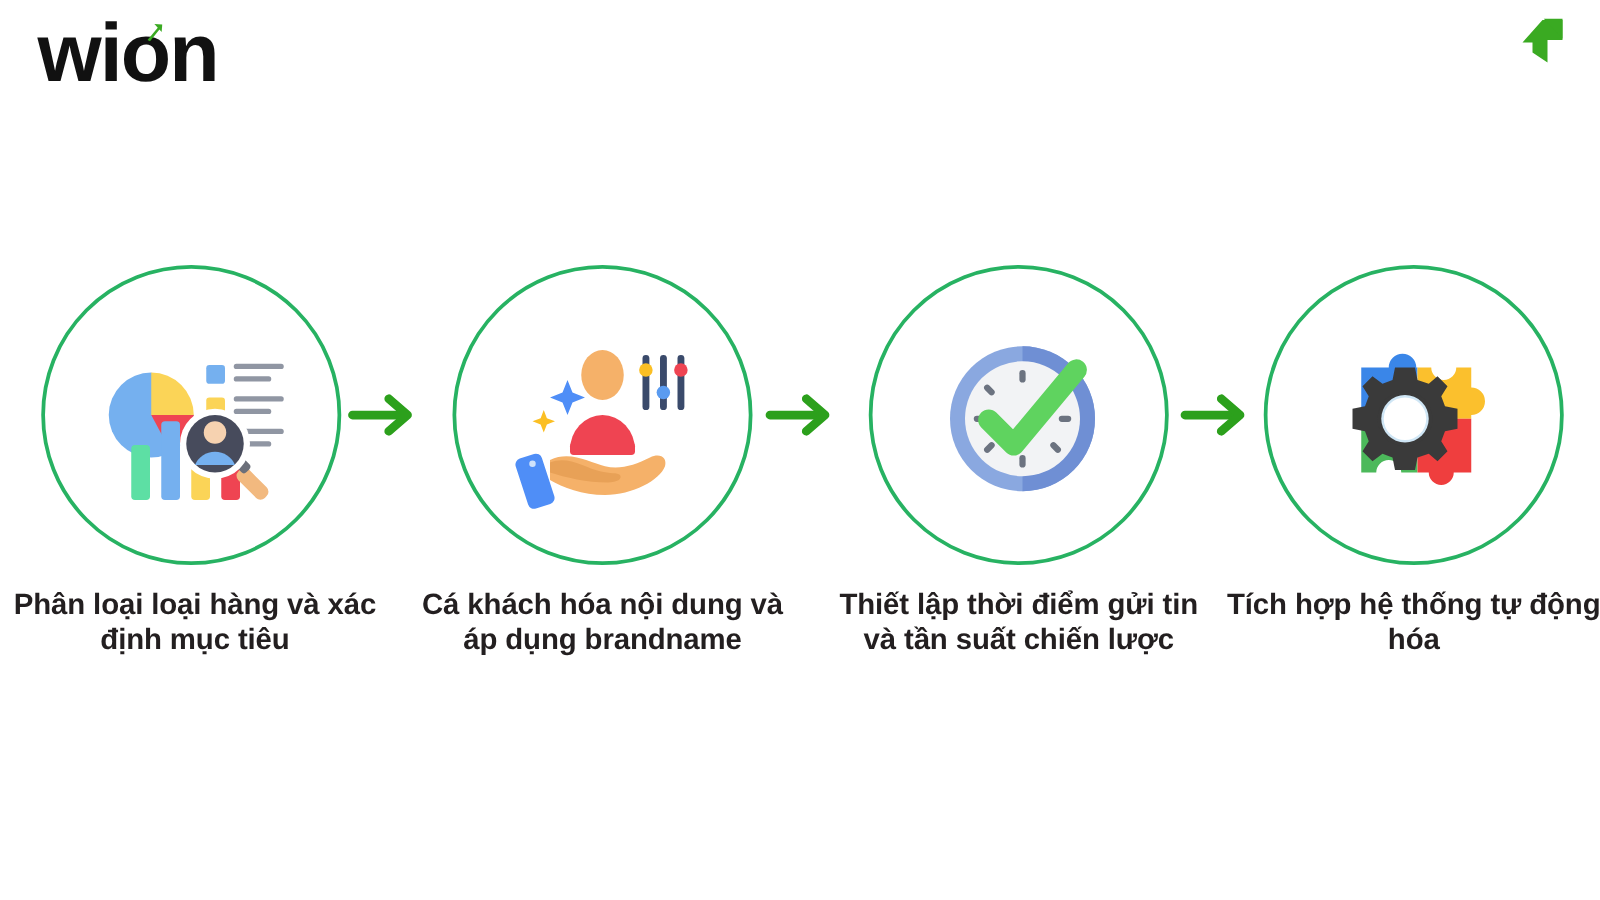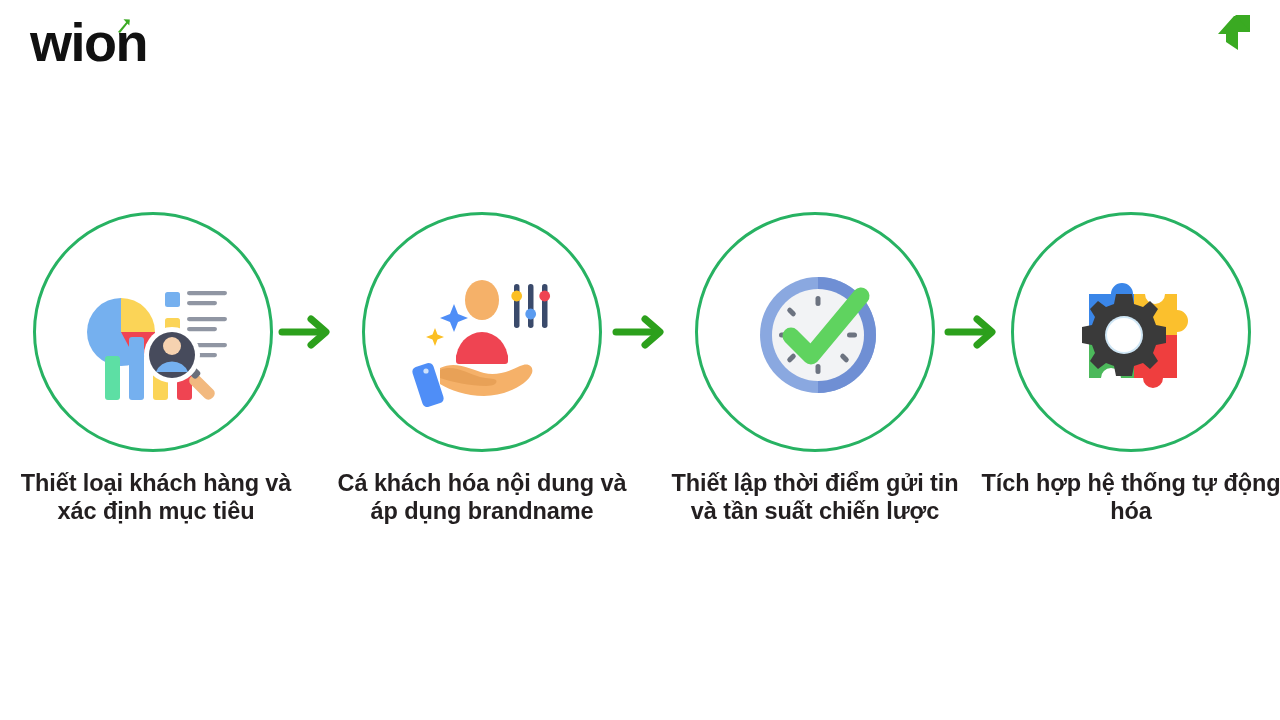--- a/index.html
+++ b/index.html
@@ -19,21 +19,21 @@
   
   .brand-logo {
     position: absolute;
     left: 30px;
     top: 14px;
     width: 180px;
     height: 56px;
   }
   .brand-wordmark {
     font-family: "Liberation Sans", sans-serif;
-    font-size: 54px;
+    font-size: 66px;
     font-weight: 700;
     letter-spacing: -1.5px;
     color: #111111;
     line-height: 56px;
     position: absolute;
     left: 0;
     top: 0;
   }
   .brand-accent {
     position: absolute;
@@ -279,17 +279,17 @@
         <circle cx="65" cy="75" r="22" fill="#3a3a3a"></circle>
         <circle cx="65" cy="75" r="19" fill="#cfe6f5"></circle>
         <circle cx="65" cy="75" r="17" fill="#ffffff"></circle>
       </g>
     </svg>
   </div>
 
 </div>
 
 <div class="captions">
-  <div class="caption cap-1">Thiết loại khách hàng và xác định mục tiêu</div>
+  <div class="caption cap-1">Phân loại loại hàng và xác định mục tiêu</div>
   <div class="caption cap-2">Cá khách hóa nội dung và áp dụng brandname</div>
   <div class="caption cap-4">Tích hợp hệ thống tự động hóa</div>
   <div class="caption cap-3">Thiết lập thời điểm gửi tin và tần suất chiến lược</div>
 </div>
 
 </body></html>

